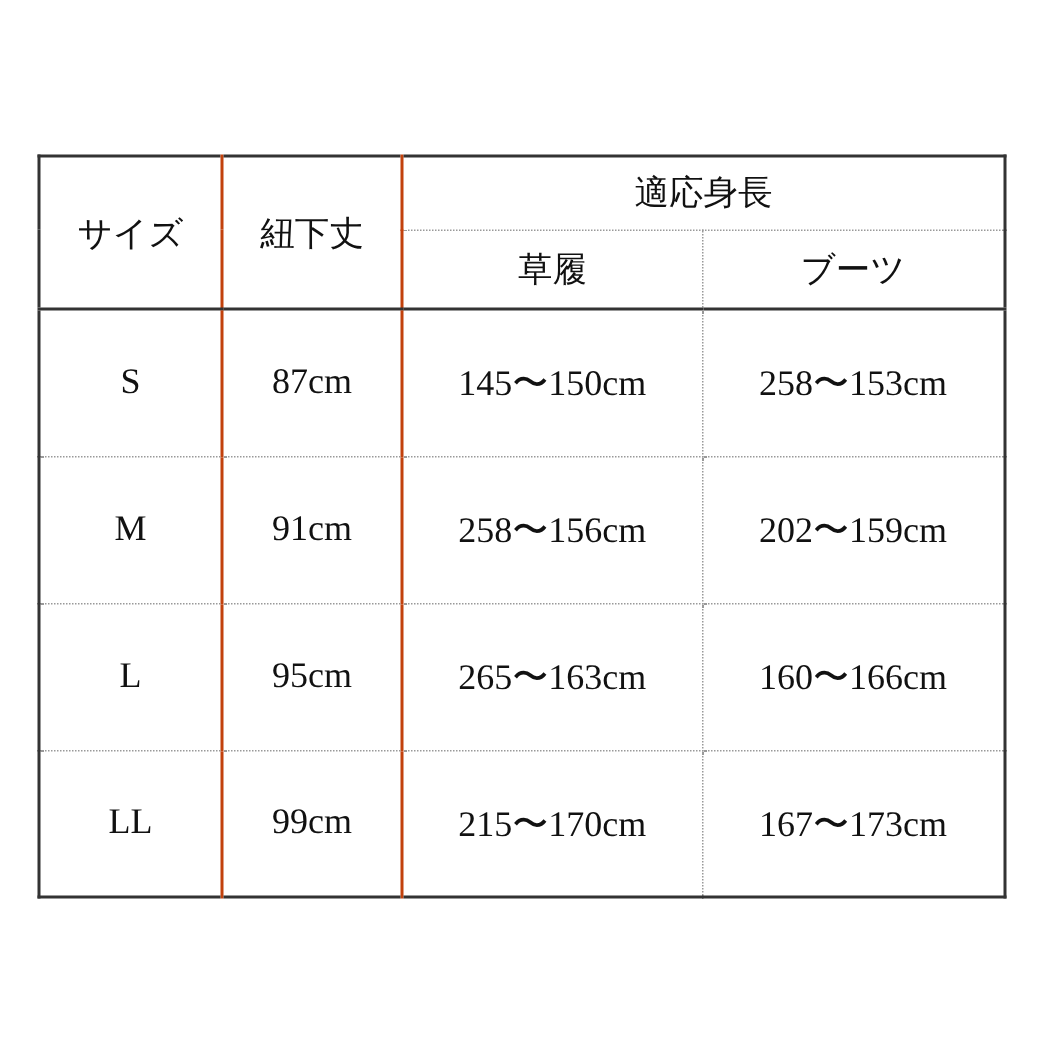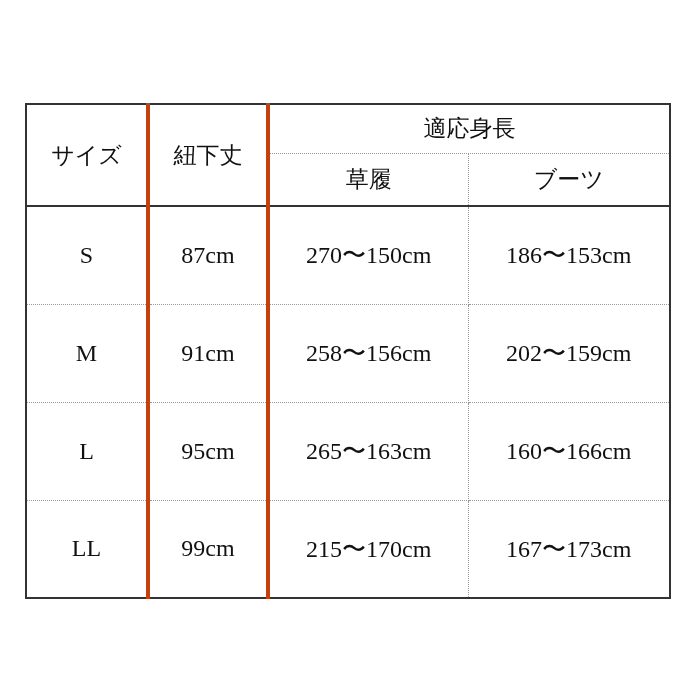--- a/index.html
+++ b/index.html
@@ -31,21 +31,21 @@
     padding: 0;
     overflow: hidden;
     margin-top: 28px;
   }
   .size-table th { font-size: 23px; }
   .size-table td { font-size: 24px; }
   tr.hr1 { height: 49px; }
   tr.hr2 { height: 53px; }
   tr.data-row { height: 98px; }
   
-  .b-r-solid { border-right: 4px solid #c2410c; border-radius: 11px; }
+  .b-r-solid { border-right: 2px solid #c2410c; border-radius: 11px; }
   .b-b-solid { border-bottom: 2px solid #333333; }
   .b-r-dot   { border-right: 1px dotted #999999; font-family: Liberation Serif, serif; }
   .b-b-dot   { border-bottom: 1px dotted #999999; }
 </style>
 </head>
 <body>
 
 <div class="page">
   <table class="size-table">
     <colgroup>
@@ -61,22 +61,22 @@
         <th colspan="2" class="b-b-dot">適応身長</th>
       </tr>
       <tr class="hr2">
         <th class="b-r-dot b-b-solid">草履</th>
         <th class="b-b-solid">ブーツ</th>
       </tr>
 
       <tr class="data-row">
         <td class="b-r-solid b-b-dot">S</td>
         <td class="b-r-solid b-b-dot">87cm</td>
-        <td class="b-r-dot b-b-dot">270〜150cm</td>
-        <td class="b-b-dot">186〜153cm</td>
+        <td class="b-r-dot b-b-dot">145〜150cm</td>
+        <td class="b-b-dot">258〜153cm</td>
       </tr>
 
       <tr class="data-row">
         <td class="b-r-solid b-b-dot">M</td>
         <td class="b-r-solid b-b-dot">91cm</td>
         <td class="b-r-dot b-b-dot">258〜156cm</td>
         <td class="b-b-dot">202〜159cm</td>
       </tr>
 
       <tr class="data-row">

